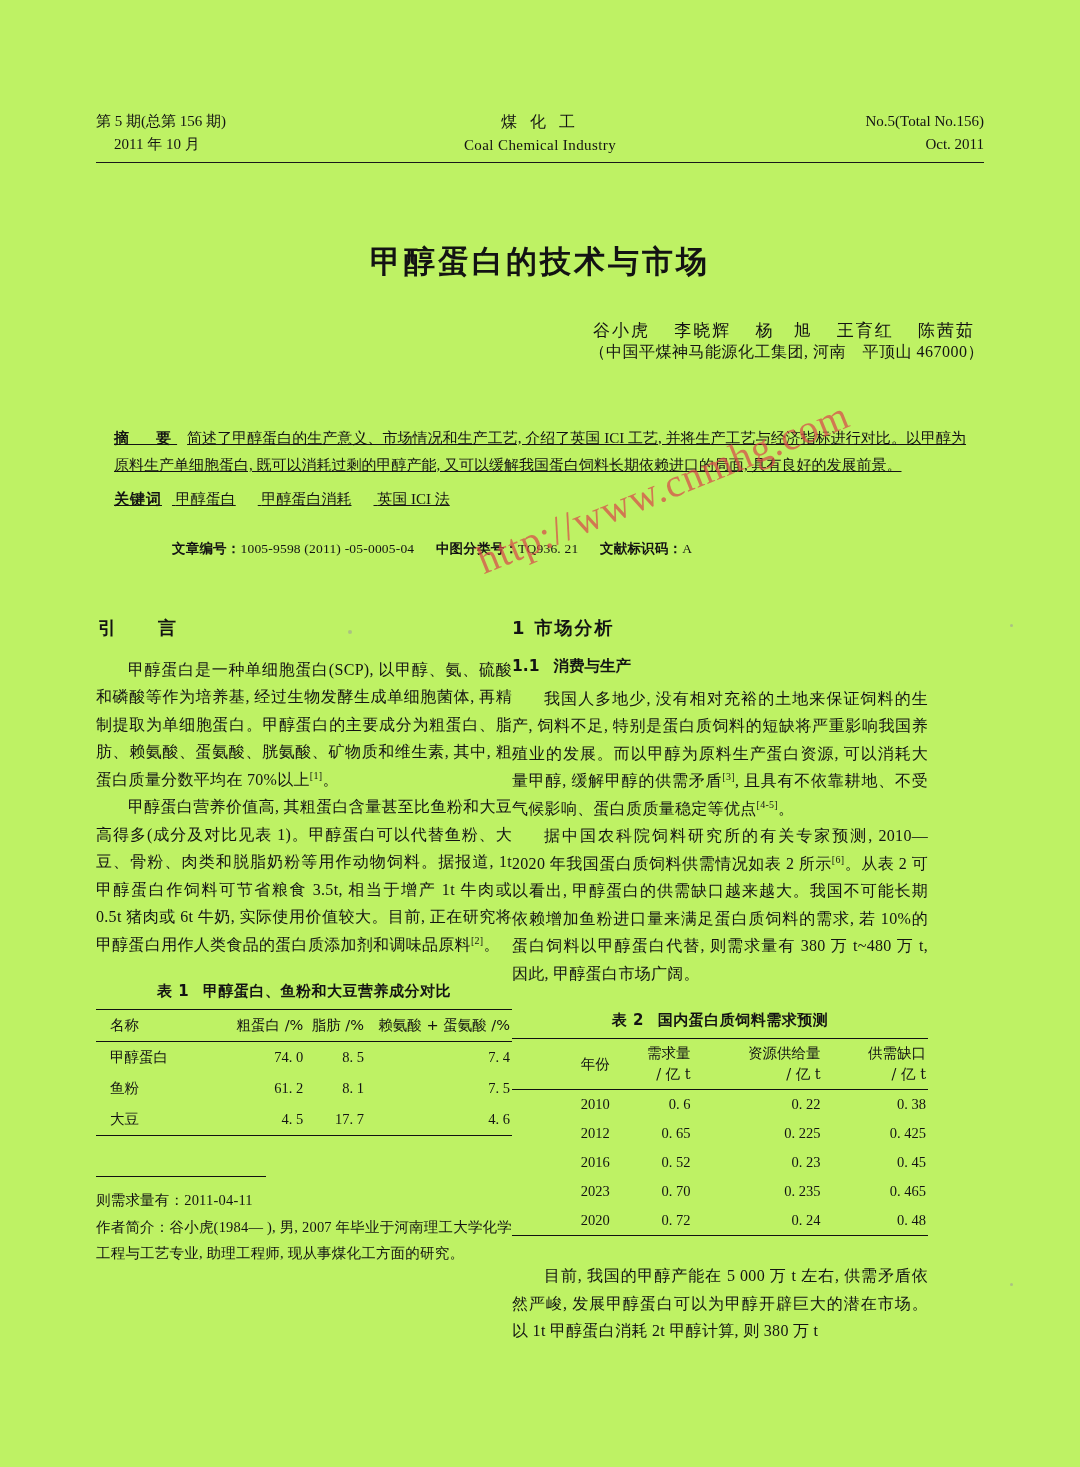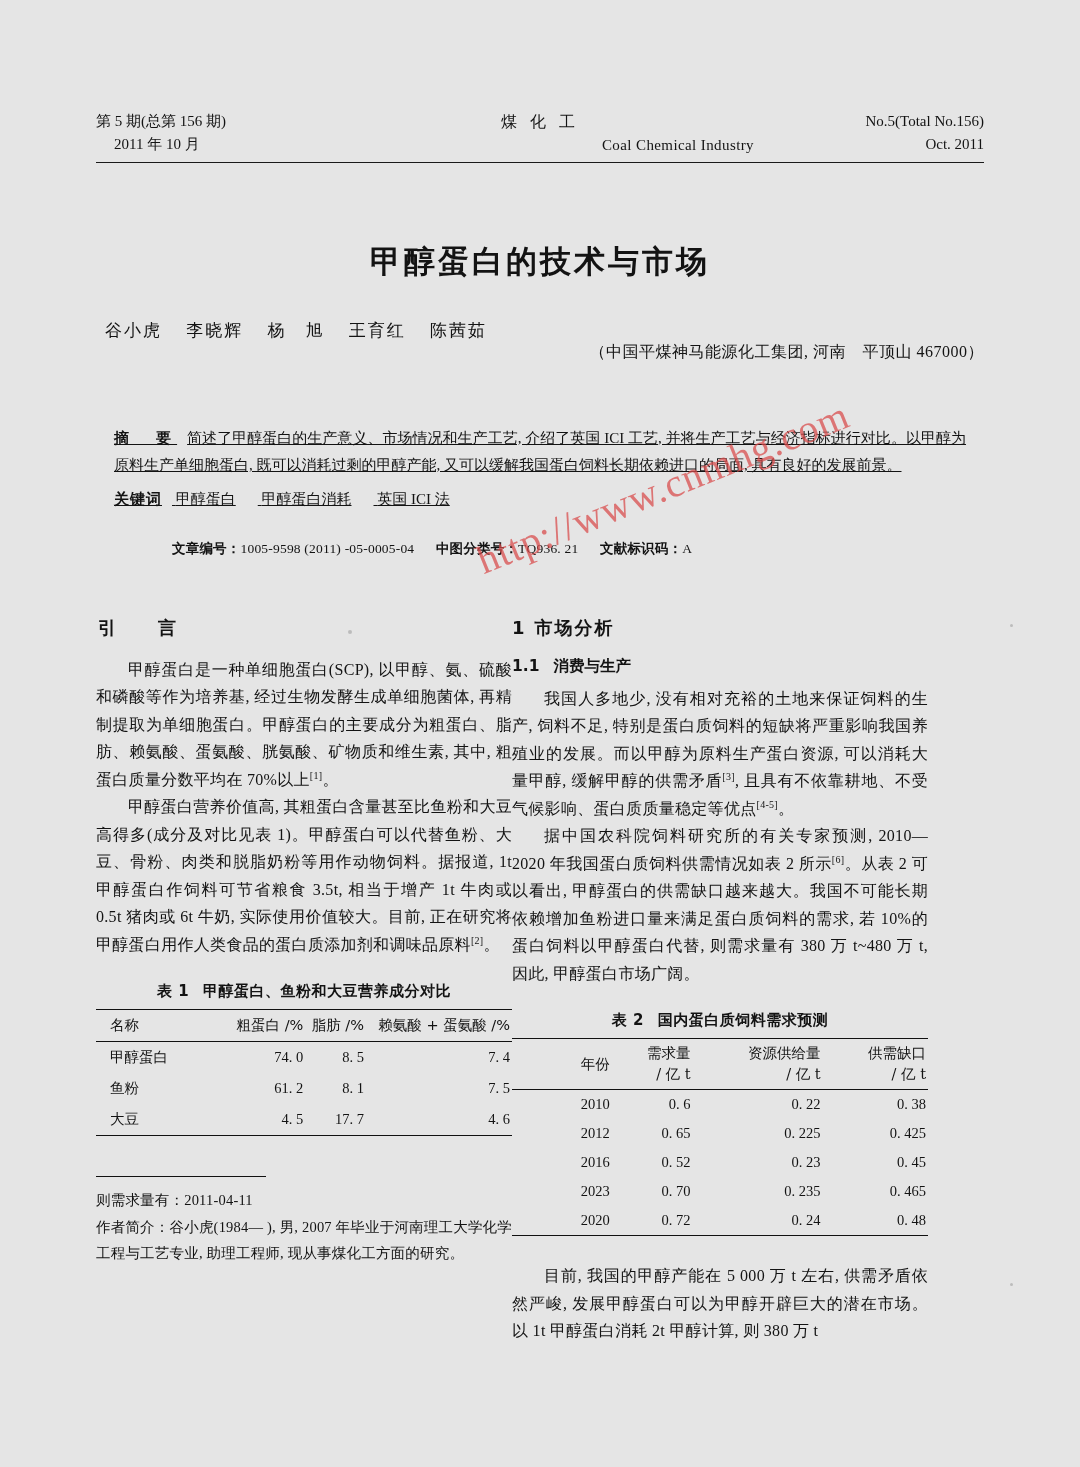--- a/index.html
+++ b/index.html
@@ -4,21 +4,21 @@
 <style>
   html, body {
     margin: 0;
     padding: 0;
     background: #ffffff;
   }
   .page {
     position: relative;
     width: 1080px;
     height: 1467px;
-    background: #e5e5e5;
+    background: #bef264;
     font-family: "Liberation Serif", "DejaVu Serif", serif;
     color: #131313;
     overflow: hidden;
   }
   .sheet {
     position: absolute;
     left: 96px;
     top: 110px;
     width: 888px;
   }
@@ -38,37 +38,36 @@
   .runhead .col-l .line2 { padding-left: 18px; }
   .runhead .journal-cn {
     font-family: "DejaVu Sans", sans-serif;
     font-weight: normal;
     letter-spacing: 4px;
     font-size: 16px;
   }
   .runhead .journal-en {
     font-size: 15px;
     letter-spacing: 0.4px;
-    text-align: right;
   }
   .rule {
     border-bottom: 1.6px solid #1a1a1a;
     margin-top: 1px;
   }
   
   .title {
     text-align: center;
     font-family: "DejaVu Sans", sans-serif;
     font-weight: bold;
     font-size: 31px;
     letter-spacing: 3px;
     margin-top: 78px;
   }
   .authors {
-    text-align: left;
+    text-align: right;
     font-size: 17px;
     letter-spacing: 2px;
     margin-top: 36px;
   }
   .authors span { margin: 0 9px; }
   .affil {
     text-align: right;
     font-size: 16px;
     margin-top: 0;
     letter-spacing: 0.5px;

